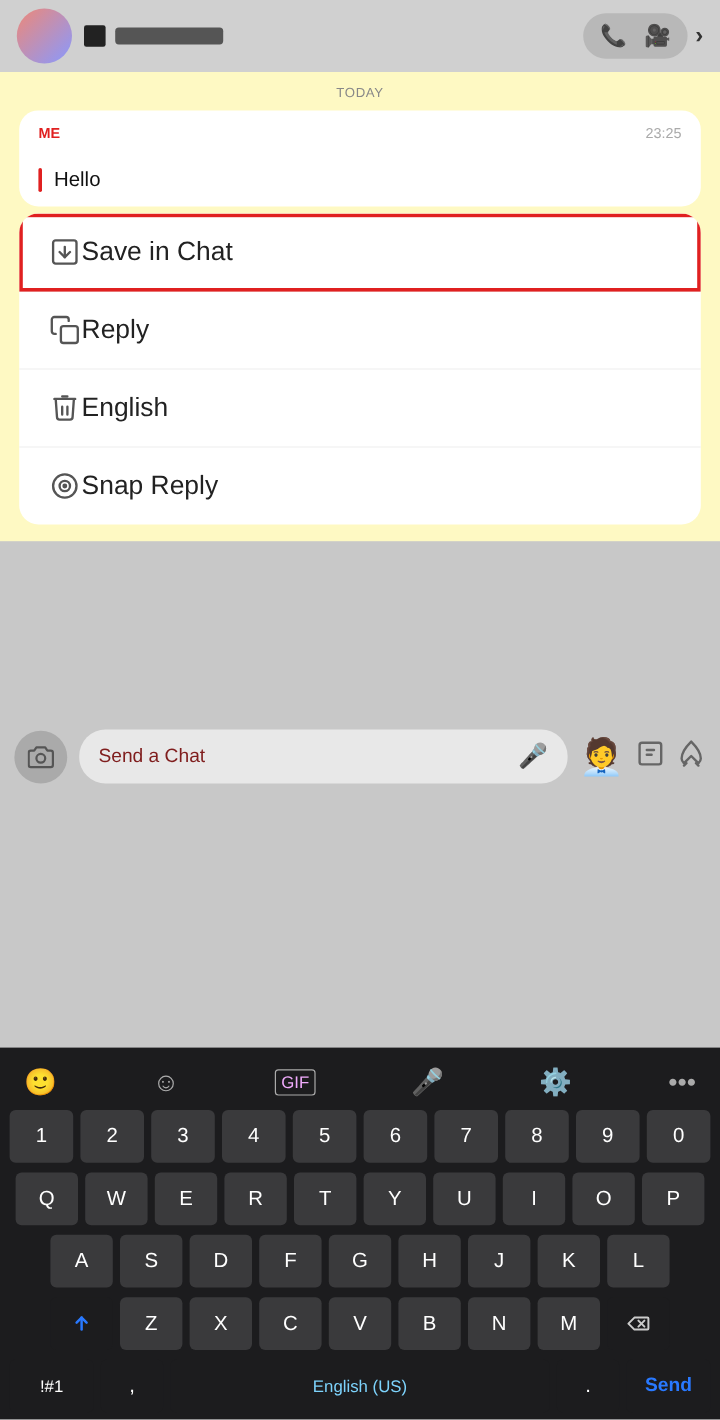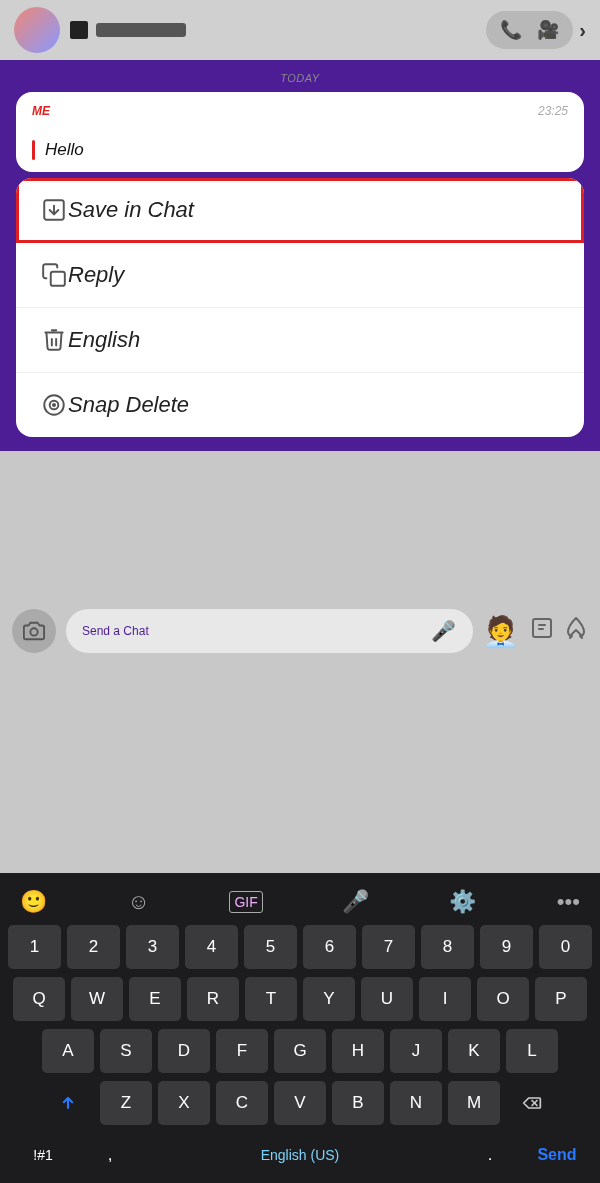--- a/index.html
+++ b/index.html
@@ -64,24 +64,23 @@
       color: #333;
     }
     .icon-chevron {
       font-size: 20px;
       color: #333;
       font-weight: bold;
     }
 
     
     .chat-area {
-      background: #4c1d95;
+      background: #fef9c3;
       padding: 10px 16px;
       position: relative;
-      font-style: italic;
     }
     .today-label {
       text-align: center;
       font-size: 11px;
       color: #888;
       margin-bottom: 8px;
       letter-spacing: 0.5px;
     }
 
     
@@ -179,22 +178,22 @@
       flex: 1;
       background: #e8e8e8;
       border-radius: 22px;
       padding: 10px 16px;
       display: flex;
       align-items: center;
       gap: 8px;
     }
     .chat-input-text {
       flex: 1;
-      font-size: 12px;
-      color: #4c1d95;
+      font-size: 16px;
+      color: #7f1d1d;
     }
     .mic-icon {
       font-size: 20px;
       color: #888;
     }
     .sticker-area {
       display: flex;
       gap: 10px;
       align-items: center;
     }
@@ -366,21 +365,21 @@
     </div>
 
     <div class="context-item">
       <span class="context-icon">
         <svg width="26" height="26" viewBox="0 0 24 24" fill="none" stroke="#555" stroke-width="1.8" stroke-linecap="round" stroke-linejoin="round">
           <circle cx="12" cy="12" r="9"></circle>
           <circle cx="12" cy="12" r="4"></circle>
           <circle cx="12" cy="12" r="1" fill="#555"></circle>
         </svg>
       </span>
-      <span class="context-label">Snap Delete</span>
+      <span class="context-label">Snap Reply</span>
     </div>
   </div>
 </div>
 
 <div class="input-bar">
   <div class="camera-btn">
     <svg width="22" height="22" viewBox="0 0 24 24" fill="none" stroke="#555" stroke-width="2" stroke-linecap="round" stroke-linejoin="round">
       <path d="M23 19a2 2 0 01-2 2H3a2 2 0 01-2-2V8a2 2 0 012-2h3l2-3h8l2 3h3a2 2 0 012 2z"></path>
       <circle cx="12" cy="13" r="4"></circle>
     </svg>

